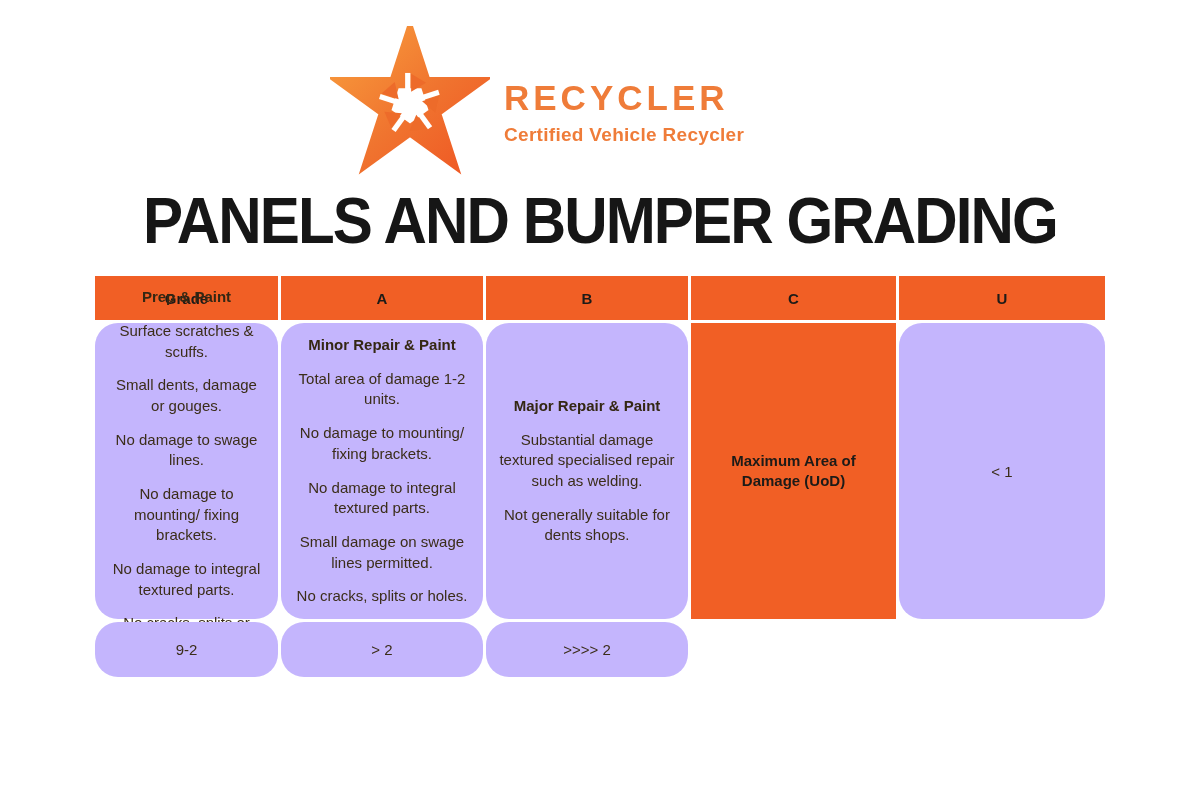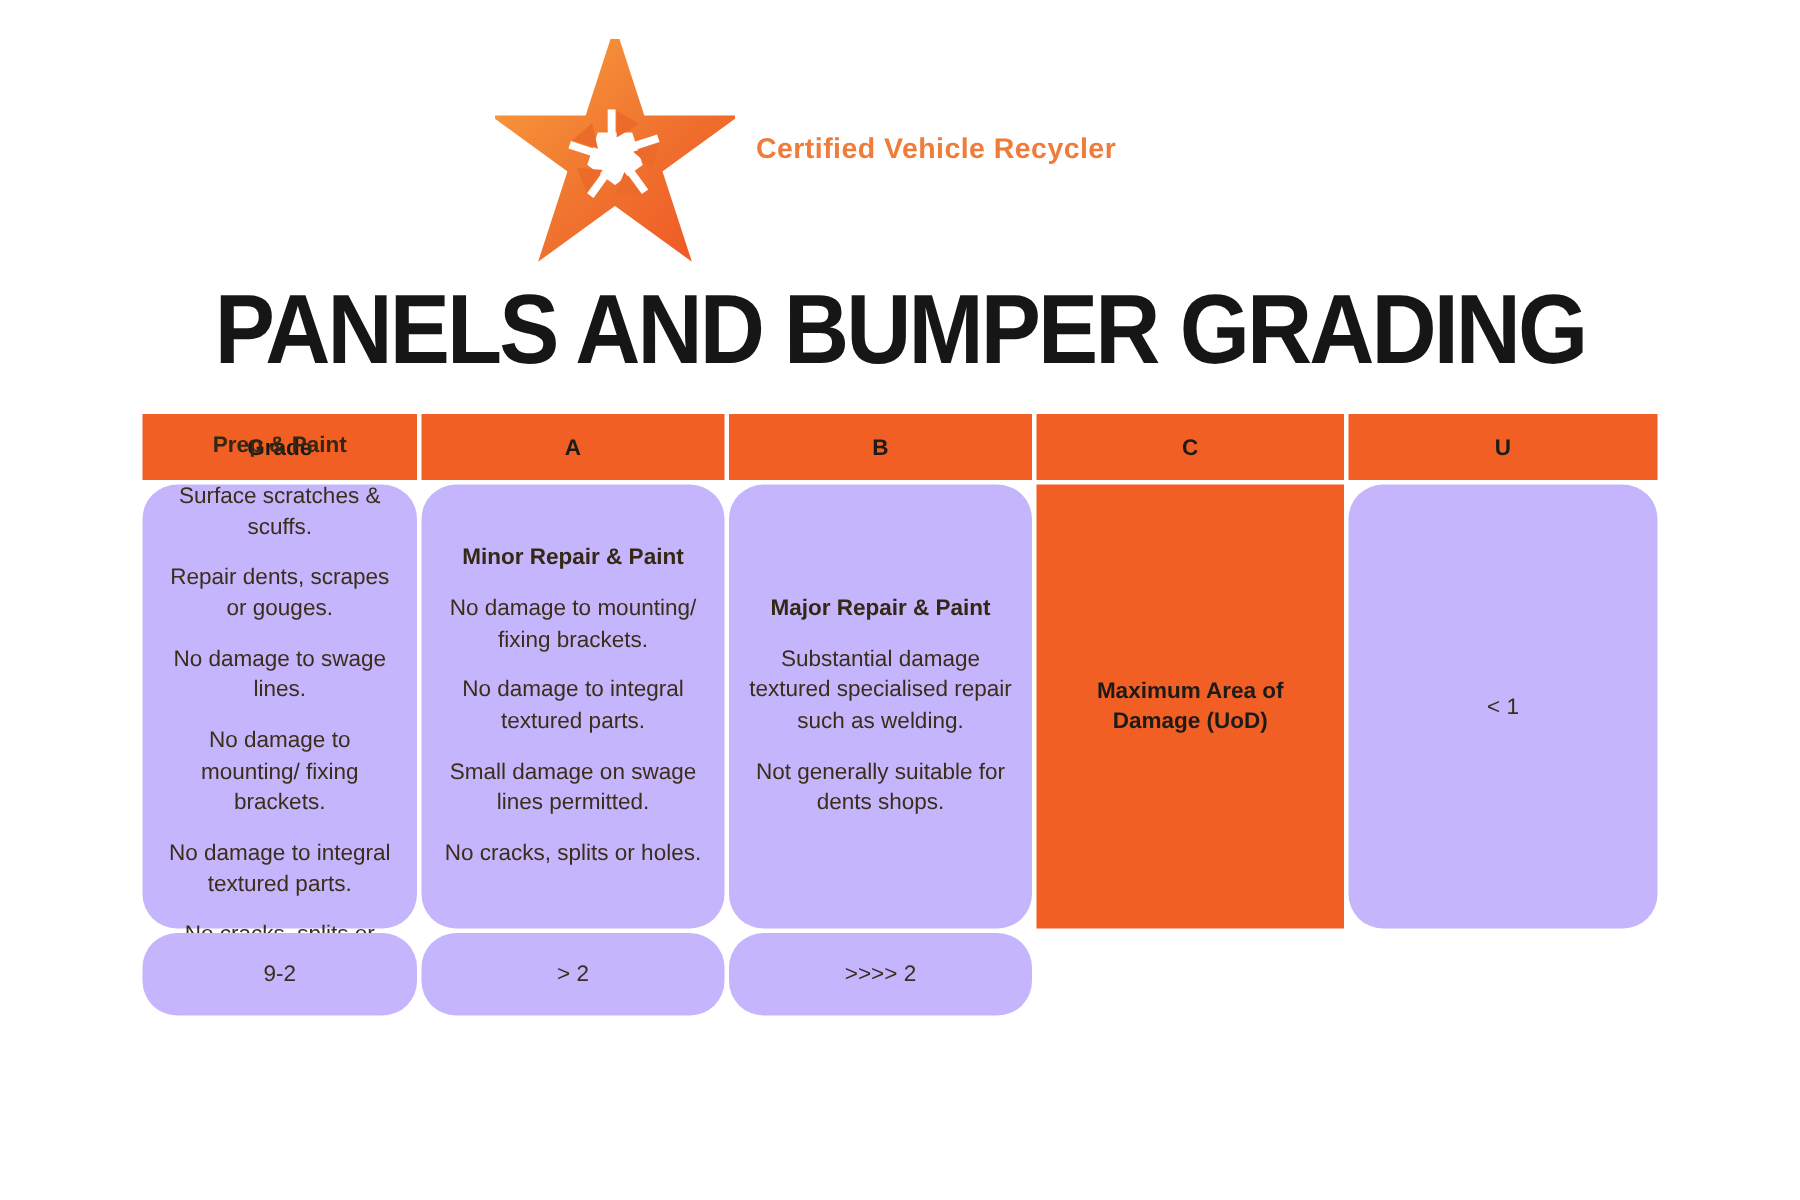--- a/index.html
+++ b/index.html
@@ -113,20 +113,21 @@
     <g transform="translate(102.5,137.3) rotate(144)">
       <rect x="-24" y="-13" width="7" height="26" fill="#ffffff"></rect>
       <polygon points="4,0 -16,-12 -16,12" fill="#ED6B2A"></polygon>
     </g>
     <g transform="translate(78.4,78.6) rotate(-72)">
       <rect x="-24" y="-13" width="7" height="26" fill="#ffffff"></rect>
       <polygon points="4,0 -16,-12 -16,12" fill="#ED6B2A"></polygon>
     </g>
   </svg>
   <div class="logo-text">
+    <div class="brand">RECYCLER</div>
     <div class="tagline">Certified Vehicle Recycler</div>
   </div>
 </div>
 
 <h1 class="page-title">PANELS AND BUMPER GRADING</h1>
 
 <div class="grading-table">
 
   <div class="cell dark">
     <span class="head-label">Grade</span>
@@ -141,29 +142,30 @@
     <span class="head-label">C</span>
   </div>
   <div class="cell dark">
     <span class="head-label">U</span>
   </div>
 
 
   <div class="cell light body">
     <p class="cell-heading">Prep &amp; Paint</p>
     <p>Surface scratches &amp; scuffs.</p>
-    <p>Repair dents, scrapes or gouges.</p>
+    <p>Small dents, damage or gouges.</p>
     <p>No damage to swage lines.</p>
     <p>No damage to mounting/ fixing brackets.</p>
     <p>No damage to integral textured parts.</p>
     <p>No cracks, splits or holes.</p>
   </div>
 
   <div class="cell light body">
     <p class="cell-heading">Minor Repair &amp; Paint</p>
+    <p>Total area of damage 1-2 units.</p>
     <p>No damage to mounting/ fixing brackets.</p>
     <p>No damage to integral textured parts.</p>
     <p>Small damage on swage lines permitted.</p>
     <p>No cracks, splits or holes.</p>
   </div>
 
 
   <div class="cell light body">
     <p class="cell-heading">Major Repair &amp; Paint</p>
     <p>Substantial damage textured specialised repair such as welding.</p>

